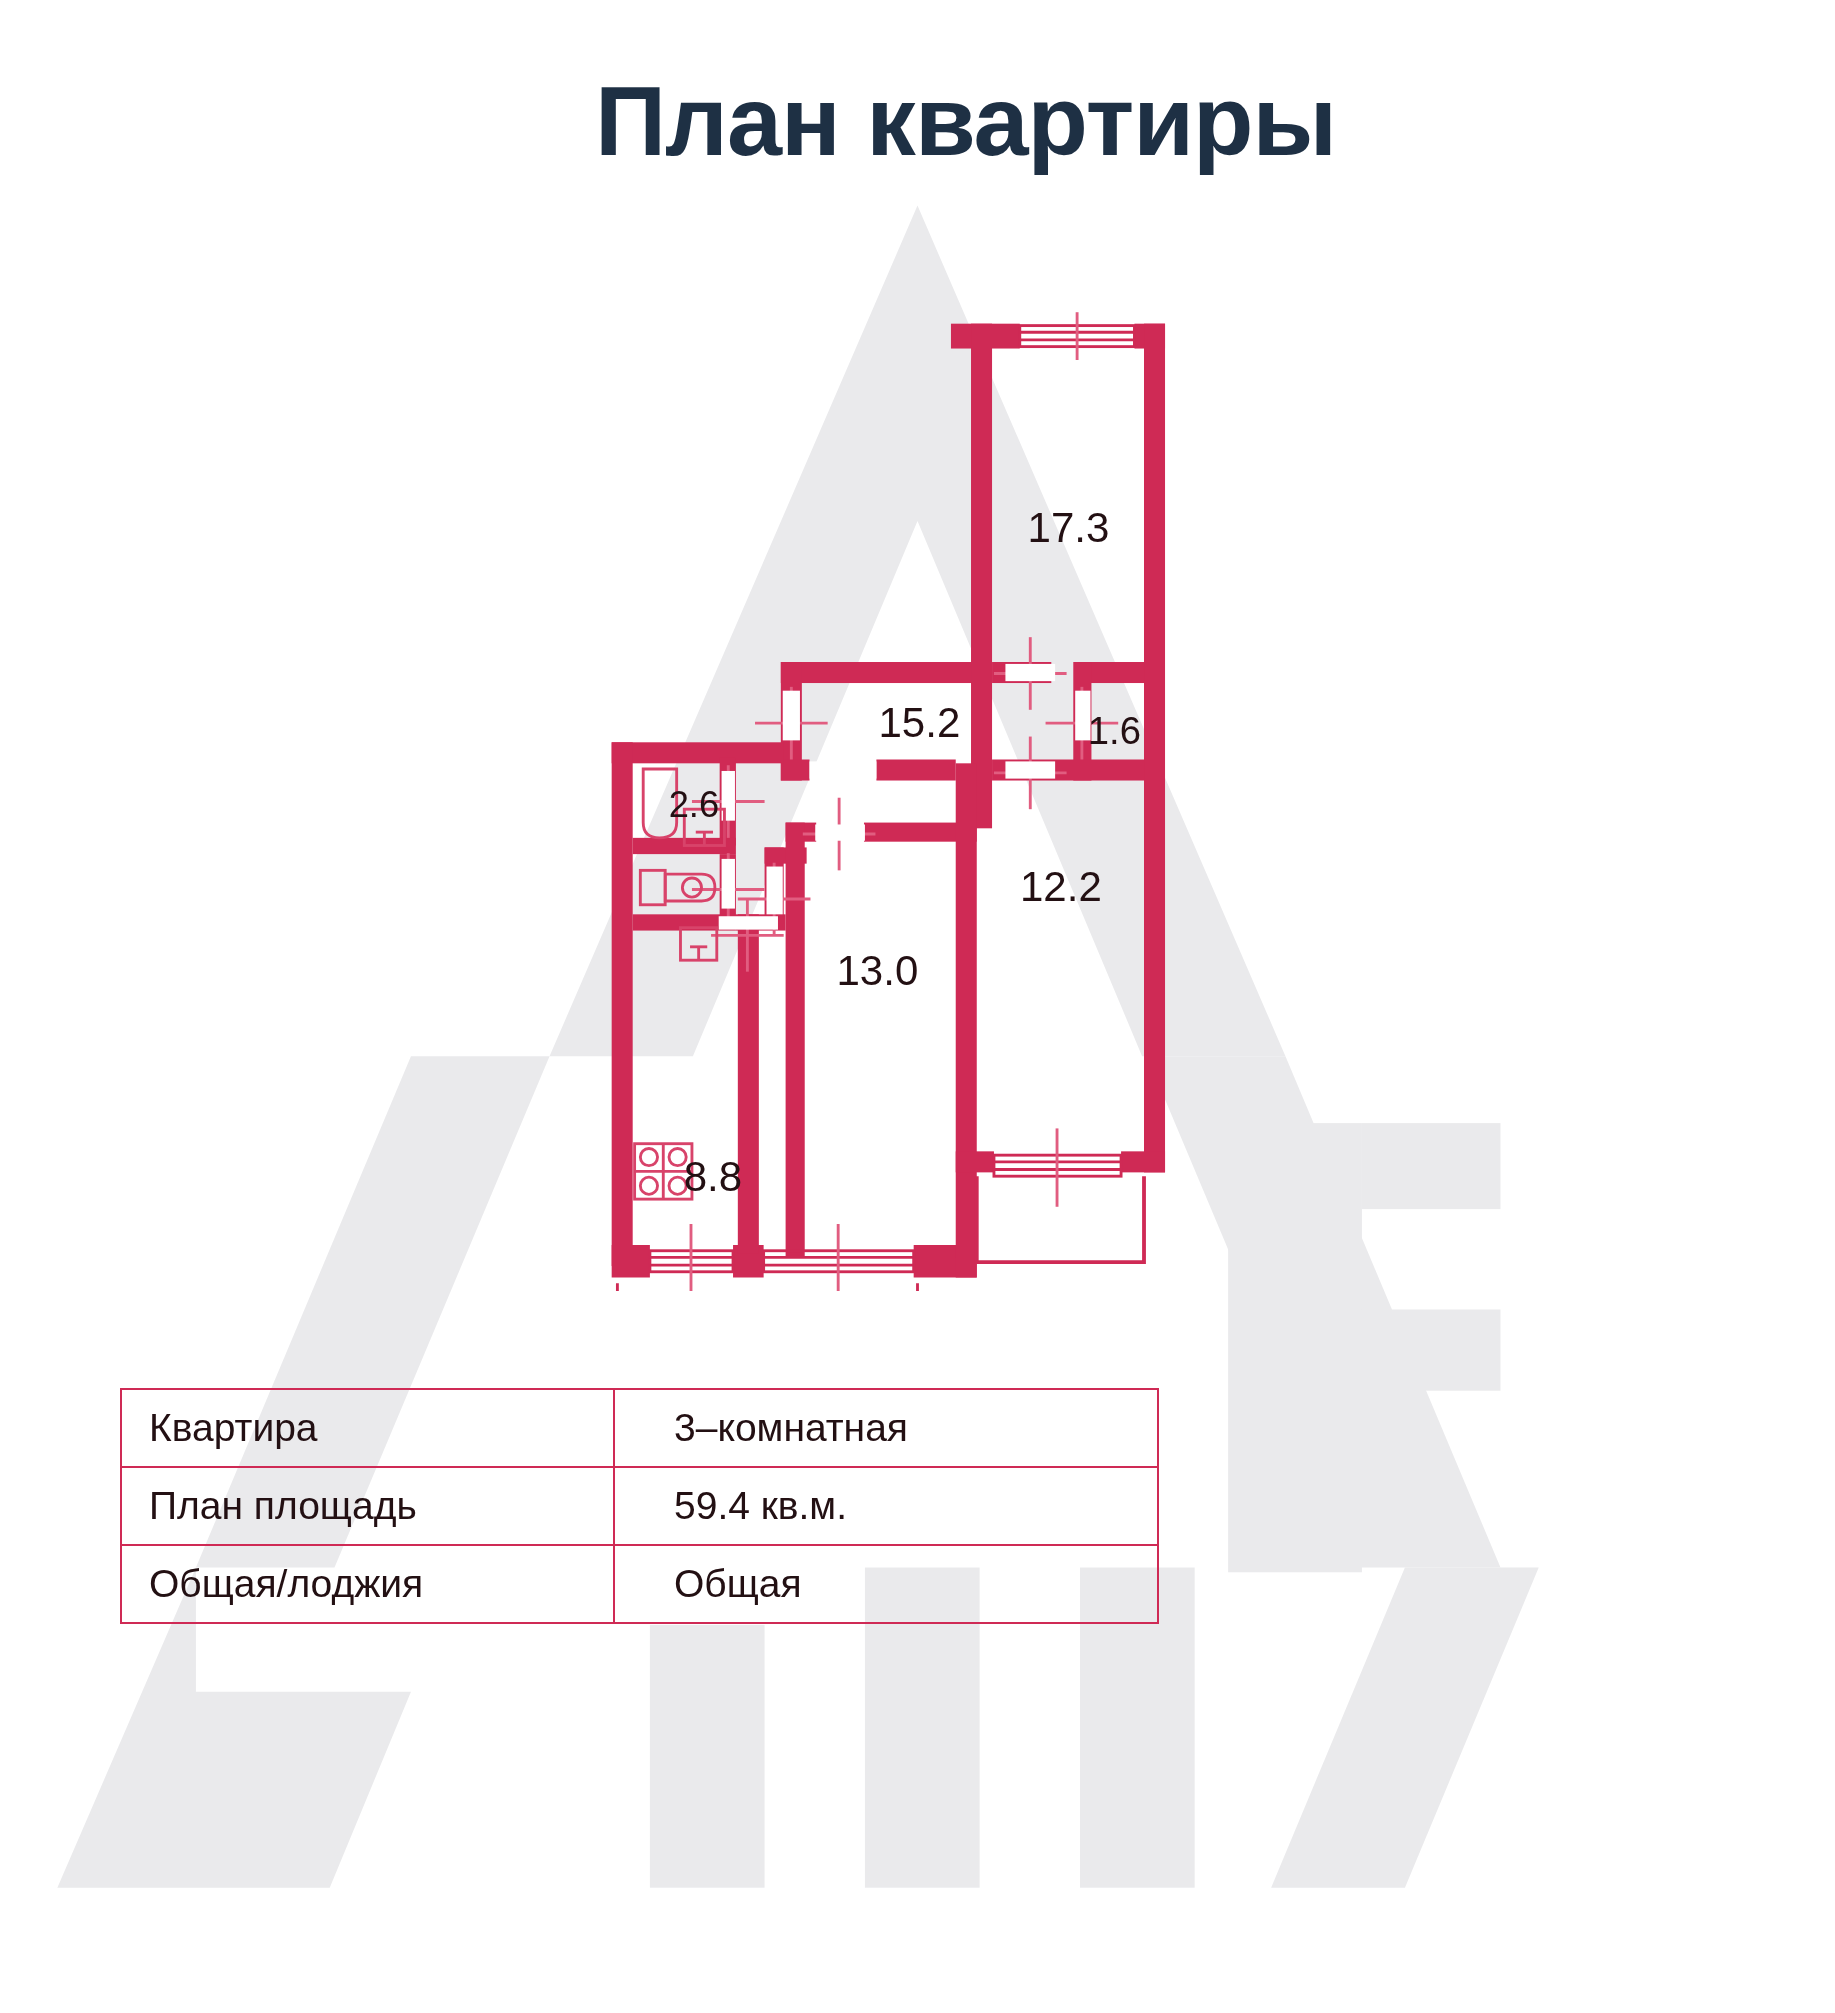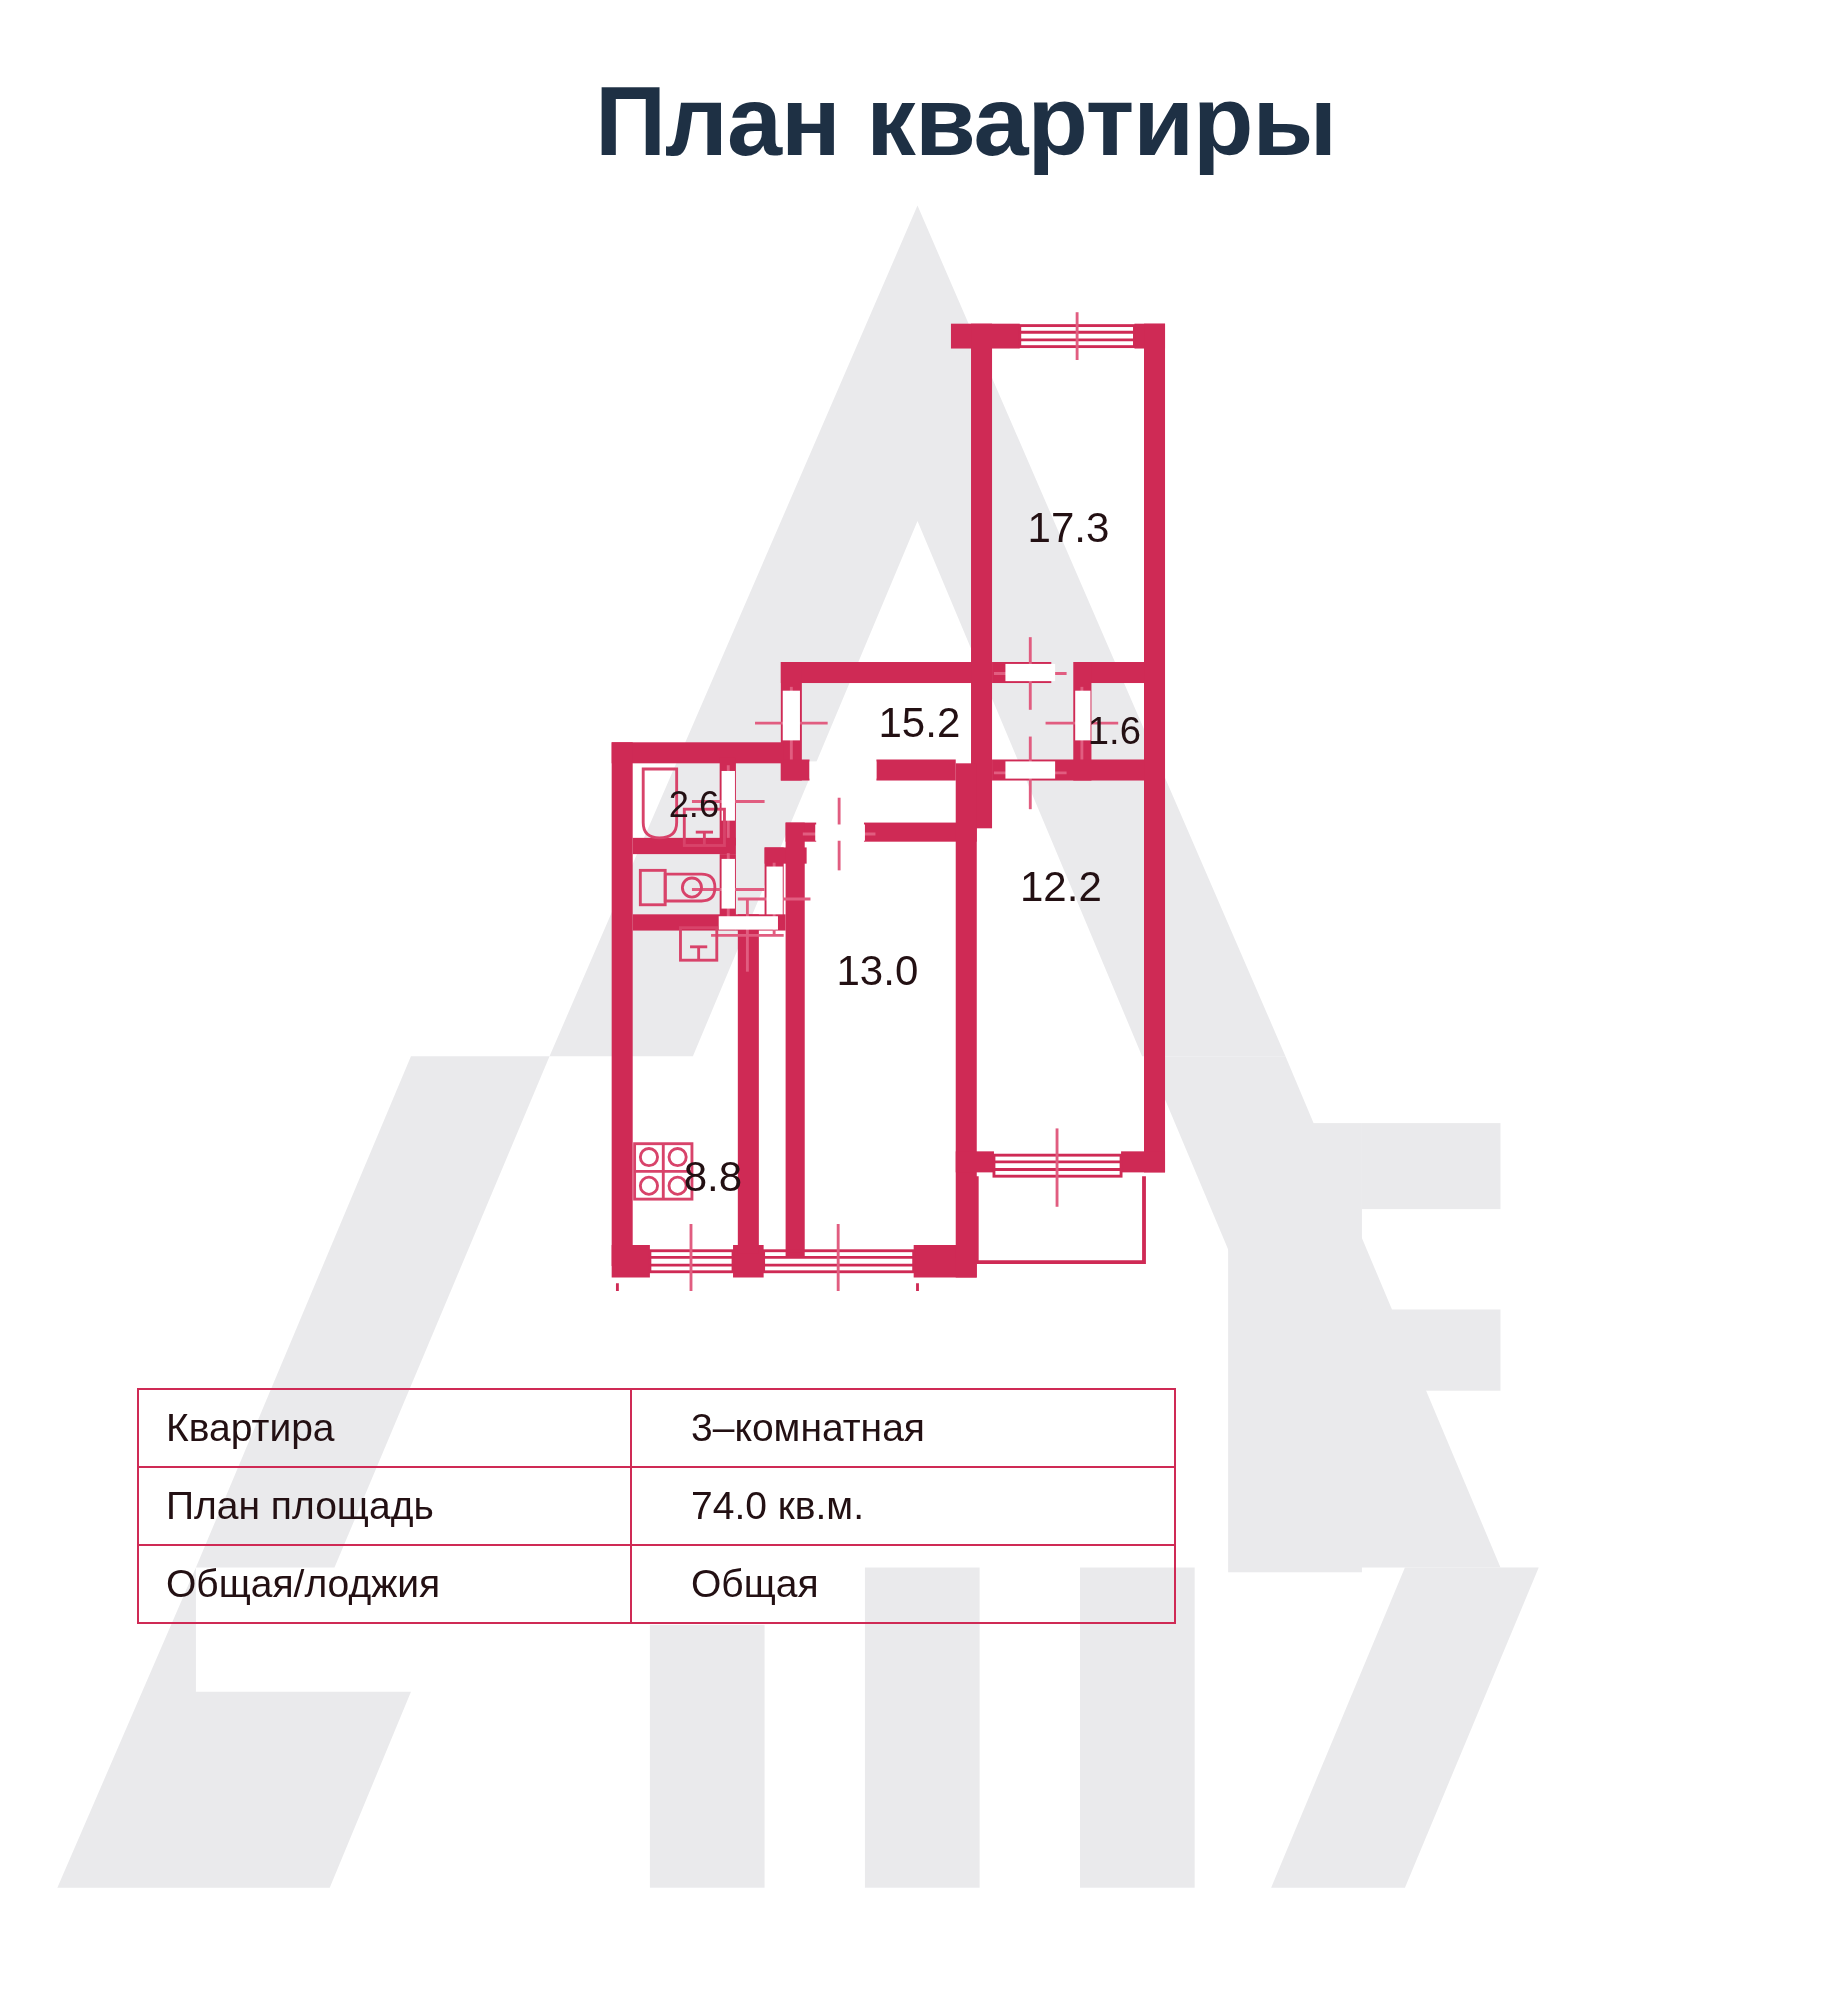--- a/index.html
+++ b/index.html
@@ -35,21 +35,21 @@
   
   .plan{
     position:absolute;
     left:0;top:163px;
     width:1835px;height:1128px;
   }
 
   
   .info-table{
     position:absolute;
-    left:137px;top:1388px;
+    left:120px;top:1388px;
     width:946px;
     border-collapse:collapse;
     table-layout:fixed;
   }
   .info-table td{
     border:2.9px solid #cf2a55;
     height:76px;
     padding:0 0 0 27px;
     font-size:39px;
     color:#231013;
@@ -264,21 +264,21 @@
   </svg>
 
   <table class="info-table">
     <tbody>
       <tr>
         <td class="label">Квартира</td>
         <td class="value">3–комнатная</td>
       </tr>
       <tr>
         <td class="label">План площадь</td>
-        <td class="value">74.0 кв.м.</td>
+        <td class="value">59.4 кв.м.</td>
       </tr>
       <tr>
         <td class="label">Общая/лоджия</td>
         <td class="value">Общая</td>
       </tr>
     </tbody>
   </table>
 
 </div>
 

